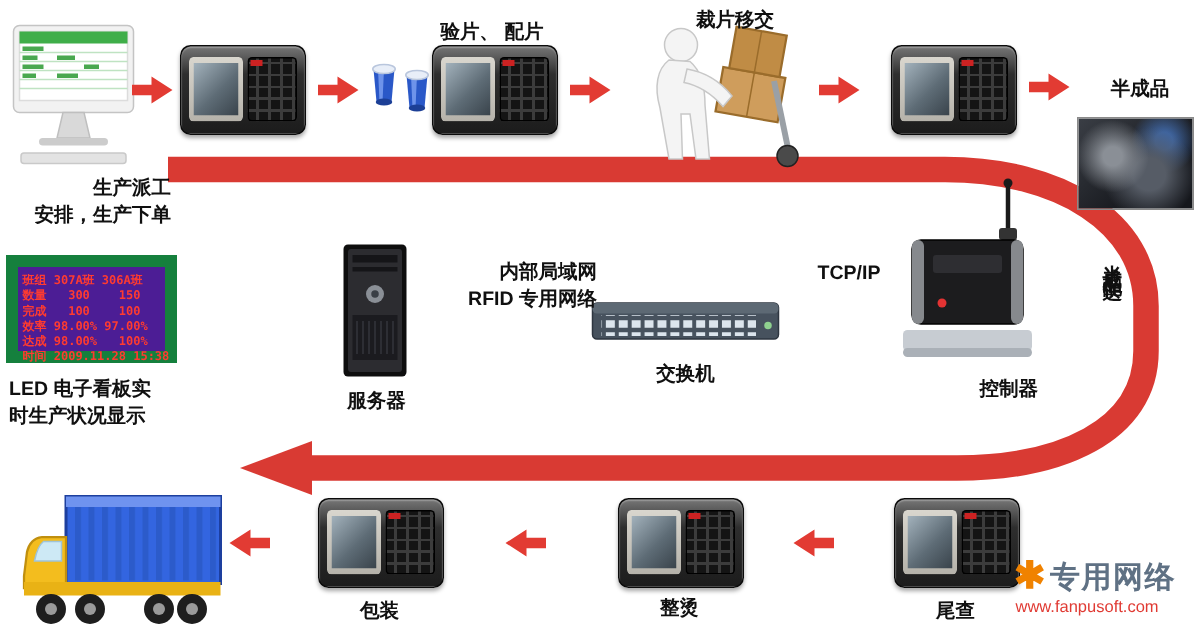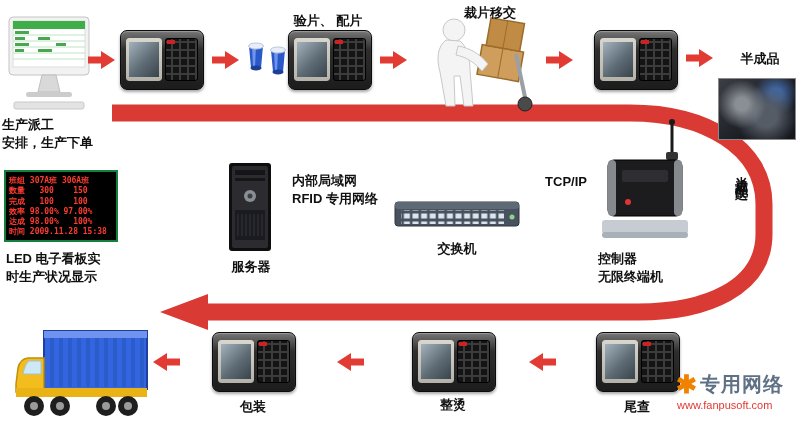--- a/index.html
+++ b/index.html
@@ -1,20 +1,20 @@
 <!DOCTYPE html>
 <html><head>
 <meta charset="utf-8">
 <style>
   html,body{margin:0;padding:0;background:#fff;}
   .canvas{position:relative;width:799px;height:427px;background:#fff;overflow:hidden;
           font-family:"Liberation Sans",sans-serif;color:#111;}
   .abs{position:absolute;}
   .lbl{position:absolute;font-size:13px;font-weight:bold;color:#101010;white-space:nowrap;text-align:center;z-index:3;}
-  .lbl2{position:absolute;font-size:13px;font-weight:bold;color:#101010;text-align:left;line-height:18px;z-index:3;}
+  .lbl2{position:absolute;font-size:13px;font-weight:bold;color:#101010;text-align:right;line-height:18px;z-index:3;}
 
   
   .terminal{position:absolute;width:82px;height:58px;border-radius:7px;z-index:2;
             background:linear-gradient(#767676,#2e2e2e 32%,#1c1c1c);
             border:1px solid #0b0b0b;
             box-shadow:0 2px 3px rgba(0,0,0,.35), inset 0 1px 1px rgba(255,255,255,.28);}
   .terminal::before{content:"";position:absolute;left:5px;top:7px;width:36px;height:43px;
             border-radius:3px;padding:4px 3px;box-sizing:border-box;
             background:linear-gradient(135deg,#a3b2bc,#5e6c76 55%,#39434b) content-box,
                        linear-gradient(#d9d6ce,#b5b2aa) padding-box;}
@@ -24,22 +24,22 @@
               repeating-linear-gradient(0deg,transparent 0 6px,#3c3c3c 6px 8px),
               repeating-linear-gradient(90deg,transparent 0 6px,#3c3c3c 6px 8px);
             background-size:8px 4px,100% 100%,100% 100%;
             background-position:2px 2px,0 0,0 0;
             background-repeat:no-repeat,repeat,repeat;
             box-shadow:inset 0 0 0 1px #000;}
 
   .arr{position:absolute;z-index:2;}
 
   
-  .led{position:absolute;left:4px;top:170px;width:114px;height:72px;background:#000000;
-       border:2px solid #15803d;box-sizing:border-box;padding:4px 3px;z-index:2;}
+  .led{position:absolute;left:4px;top:170px;width:114px;height:72px;background:#4c1d95;
+       border:8px solid #15803d;box-sizing:border-box;padding:4px 3px;z-index:2;}
   .led-row{font-family:"DejaVu Sans Mono",monospace;font-size:8px;font-weight:bold;
        color:#ff3b30;line-height:10.3px;white-space:pre;}
 
   .photo{position:absolute;left:718px;top:78px;width:76px;height:60px;border:1px solid #8a8a8a;z-index:2;
        background:
          radial-gradient(circle at 30% 42%, #8a8f96 0 10%, rgba(0,0,0,0) 38%),
          radial-gradient(circle at 62% 62%, #565c66 0 18%, rgba(0,0,0,0) 52%),
          radial-gradient(circle at 75% 25%, #3f65a0 0 8%, rgba(0,0,0,0) 30%),
          linear-gradient(135deg,#3a3e45,#15171c 70%);}
 
@@ -211,21 +211,20 @@
     <rect x="6" y="42" width="74" height="56" rx="6" fill="#1c1c1e" stroke="#000"></rect>
     <rect x="6" y="42" width="8" height="56" rx="4" fill="#86898d"></rect>
     <rect x="72" y="42" width="8" height="56" rx="4" fill="#86898d"></rect>
     <rect x="20" y="52" width="46" height="12" rx="2" fill="#2e2e32"></rect>
     <circle cx="26" cy="84" r="3" fill="#e33333"></circle>
     <rect x="0" y="102" width="86" height="14" rx="3" fill="#c7ccd2"></rect>
     <rect x="0" y="114" width="86" height="6" rx="3" fill="#aab0b7"></rect>
   </svg>
   <div class="lbl2" style="left:598px;top:250px;width:94px">
     <div>控制器</div>
-    <div>无限终端机</div>
   </div>
 
   <div class="vert">半成品配送</div>
 
   <svg class="abs" style="left:14px;top:328px;z-index:2" width="136" height="94" viewBox="0 0 136 94">
     <defs>
         <pattern id="ridge" width="9" height="10" patternUnits="userSpaceOnUse">
           <rect x="0" y="0" width="4" height="10" fill="#2653b8"></rect>
         </pattern>
       </defs>

